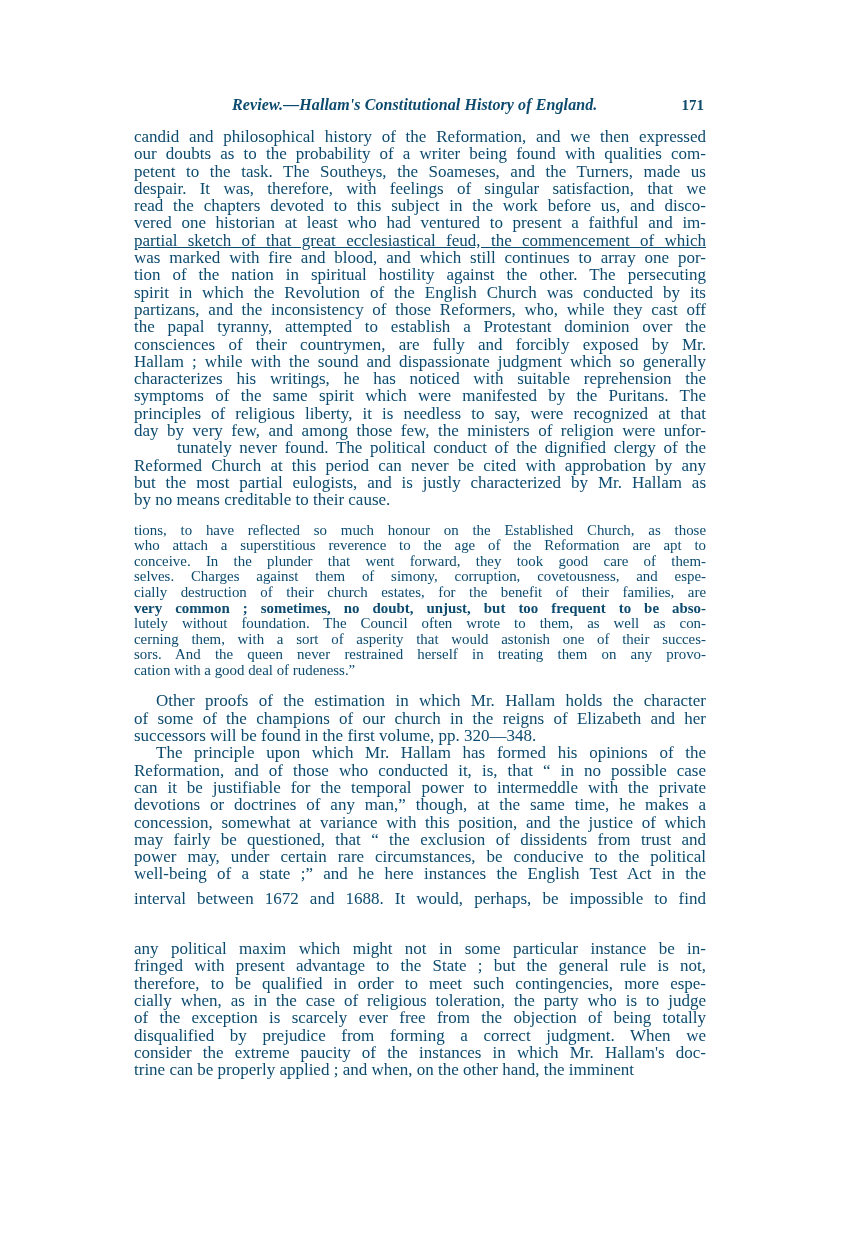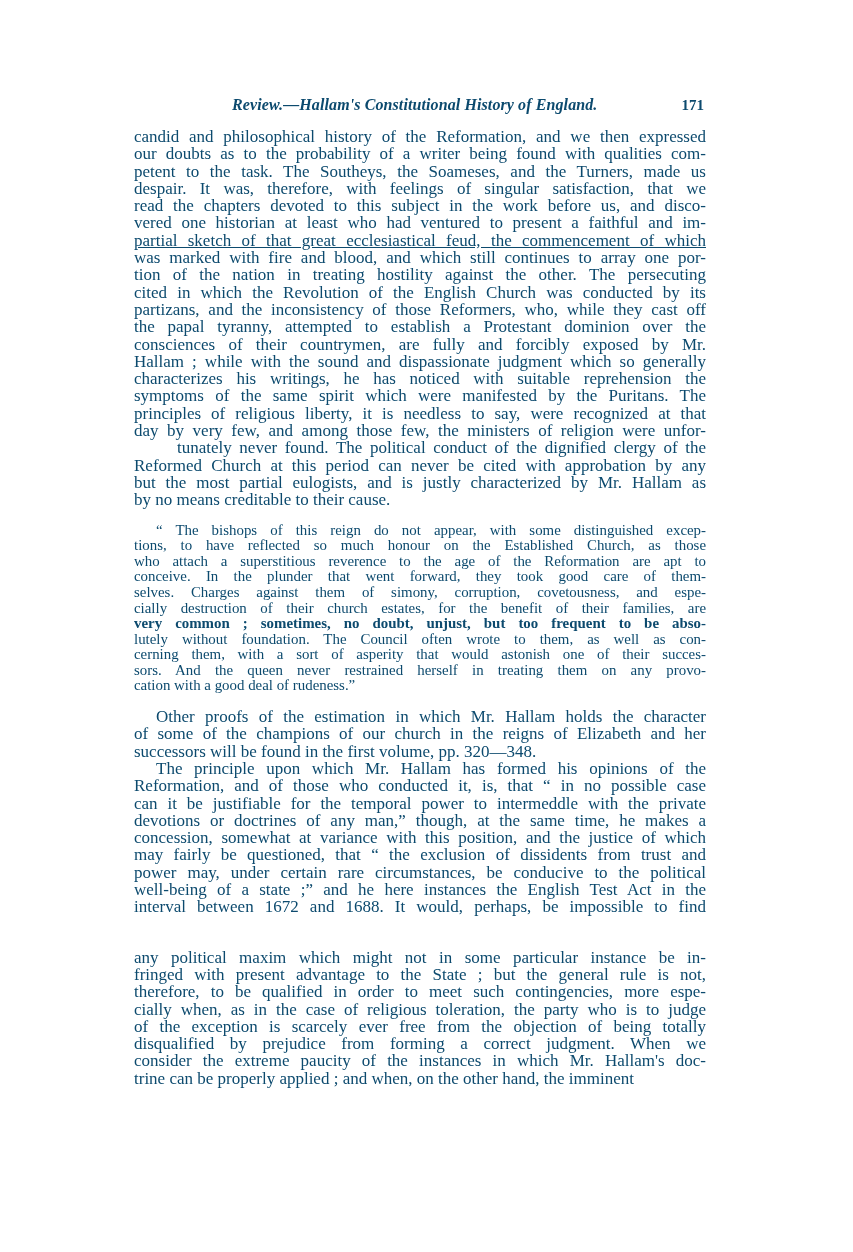--- a/index.html
+++ b/index.html
@@ -44,37 +44,36 @@
   <div class="body-text">
     <p class="cont">
         <span class="line">candid and philosophical history of the Reformation, and we then expressed</span>
         <span class="line" style="text-indent: 0px;">our doubts as to the probability of a writer being found with qualities com-</span>
         <span class="line" style="text-indent: 0px;">petent to the task.  The Southeys, the Soameses, and the Turners, made us</span>
         <span class="line" style="text-indent: 0px;">despair.  It was, therefore, with feelings of singular satisfaction, that we</span>
         <span class="line" style="text-indent: 0px;">read the chapters devoted to this subject in the work before us, and disco-</span>
         <span class="line" style="text-indent: 0px;">vered one historian at least who had ventured to present a faithful and im-</span>
         <span class="line" style="text-indent: 0px; text-decoration: underline;">partial sketch of that great ecclesiastical feud, the commencement of which</span>
         <span class="line" style="text-indent: 0px;">was marked with fire and blood, and which still continues to array one por-</span>
-        <span class="line" style="text-indent: 0px;">tion of the nation in treating hostility against the other.  The persecuting</span>
-        <span class="line" style="text-indent: 0px;">cited in which the Revolution of the English Church was conducted by its</span>
+        <span class="line" style="text-indent: 0px;">tion of the nation in spiritual hostility against the other.  The persecuting</span>
+        <span class="line" style="text-indent: 0px;">spirit in which the Revolution of the English Church was conducted by its</span>
         <span class="line" style="text-indent: 0px;">partizans, and the inconsistency of those Reformers, who, while they cast off</span>
         <span class="line" style="text-indent: 0px;">the papal tyranny, attempted to establish a Protestant dominion over the</span>
         <span class="line" style="text-indent: 0px;">consciences of their countrymen, are fully and forcibly exposed by Mr.</span>
         <span class="line" style="text-indent: 0px;">Hallam ; while with the sound and dispassionate judgment which so generally</span>
         <span class="line" style="text-indent: 0px;">characterizes his writings, he has noticed with suitable reprehension the</span>
         <span class="line" style="text-indent: 0px;">symptoms of the same spirit which were manifested by the Puritans.  The</span>
         <span class="line" style="text-indent: 0px;">principles of religious liberty, it is needless to say, were recognized at that</span>
         <span class="line" style="text-indent: 0px;">day by very few, and among those few, the ministers of religion were unfor-</span>
         <span class="line" style="text-indent: 0px; margin-left: 43px;">tunately never found.  The political conduct of the dignified clergy of the</span>
         <span class="line" style="text-indent: 0px;">Reformed Church at this period can never be cited with approbation by any</span>
         <span class="line" style="text-indent: 0px;">but the most partial eulogists, and is justly characterized by Mr. Hallam as</span>
         <span class="line last" style="text-indent: 0px;">by no means creditable to their cause.</span>
       </p>
     <div class="quote">
-        <span class="line" style="text-indent: 22px;">“ The bishops of this reign do not appear, with some distinguished excep-</span>
         <span class="line" style="text-indent: 0px;">tions, to have reflected so much honour on the Established Church, as those</span>
         <span class="line" style="text-indent: 0px;">who attach a superstitious reverence to the age of the Reformation are apt to</span>
         <span class="line" style="text-indent: 0px;">conceive.  In the plunder that went forward, they took good care of them-</span>
         <span class="line" style="text-indent: 0px;">selves.  Charges against them of simony, corruption, covetousness, and espe-</span>
         <span class="line" style="text-indent: 0px;">cially destruction of their church estates, for the benefit of their families, are</span>
         <span class="line" style="text-indent: 0px; font-weight: bold;">very common ; sometimes, no doubt, unjust, but too frequent to be abso-</span>
         <span class="line" style="text-indent: 0px;">lutely without foundation.  The Council often wrote to them, as well as con-</span>
         <span class="line" style="text-indent: 0px;">cerning them, with a sort of asperity that would astonish one of their succes-</span>
         <span class="line" style="text-indent: 0px;">sors.  And the queen never restrained herself in treating them on any provo-</span>
         <span class="line last" style="text-indent: 0px;">cation with a good deal of rudeness.”</span>
@@ -86,21 +85,21 @@
       </p>
     <p class="indent">
         <span class="line" style="text-indent: 22px;">The principle upon which Mr. Hallam has formed his opinions of the</span>
         <span class="line" style="text-indent: 0px;">Reformation, and of those who conducted it, is, that “ in no possible case</span>
         <span class="line" style="text-indent: 0px;">can it be justifiable for the temporal power to intermeddle with the private</span>
         <span class="line" style="text-indent: 0px;">devotions or doctrines of any man,” though, at the same time, he makes a</span>
         <span class="line" style="text-indent: 0px;">concession, somewhat at variance with this position, and the justice of which</span>
         <span class="line" style="text-indent: 0px;">may fairly be questioned, that “ the exclusion of dissidents from trust and</span>
         <span class="line" style="text-indent: 0px;">power may, under certain rare circumstances, be conducive to the political</span>
         <span class="line" style="text-indent: 0px;">well-being of a state ;” and he here instances the English Test Act in the</span>
-        <span class="line" style="text-indent: 0px;">interval between 1672 and 1688.  It would, perhaps, be impossible to find</span>
+        <span class="line" style="text-indent: 0px; margin-top: 7px;">interval between 1672 and 1688.  It would, perhaps, be impossible to find</span>
         <span class="line" style="text-indent: 0px; margin-top: 33px;">any political maxim which might not in some particular instance be in-</span>
         <span class="line" style="text-indent: 0px;">fringed with present advantage to the State ; but the general rule is not,</span>
         <span class="line" style="text-indent: 0px;">therefore, to be qualified in order to meet such contingencies, more espe-</span>
         <span class="line" style="text-indent: 0px;">cially when, as in the case of religious toleration, the party who is to judge</span>
         <span class="line" style="text-indent: 0px;">of the exception is scarcely ever free from the objection of being totally</span>
         <span class="line" style="text-indent: 0px;">disqualified by prejudice from forming a correct judgment.  When we</span>
         <span class="line" style="text-indent: 0px;">consider the extreme paucity of the instances in which Mr. Hallam's doc-</span>
         <span class="line last" style="text-indent: 0px;">trine can be properly applied ; and when, on the other hand, the imminent</span>
       </p>
   </div>

